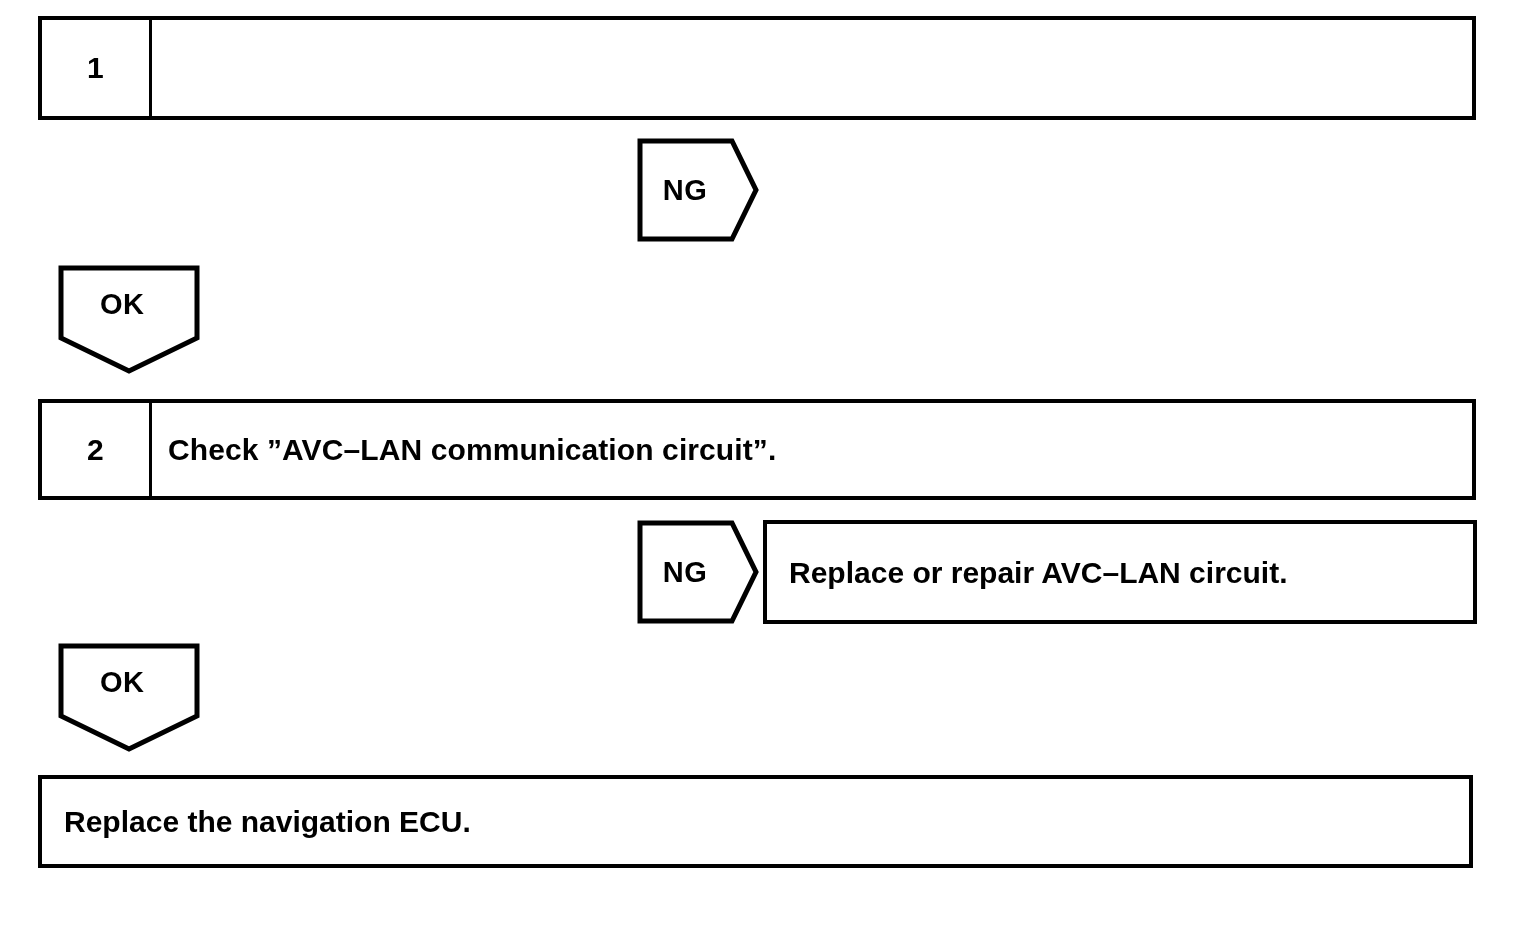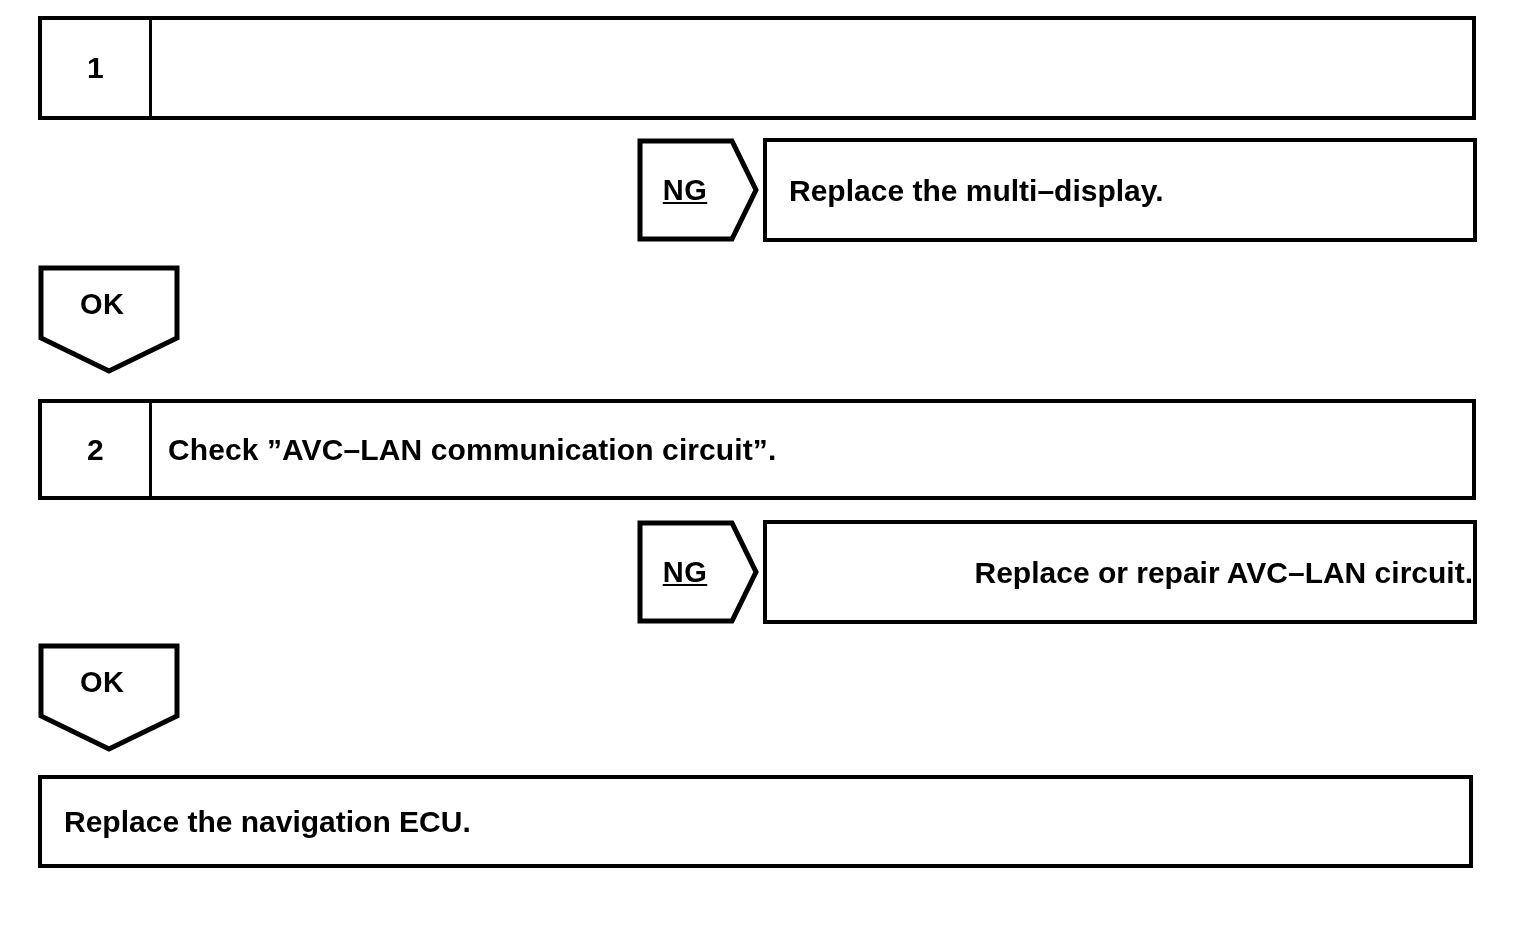--- a/index.html
+++ b/index.html
@@ -98,28 +98,28 @@
     left: 0;
     top: 0;
     width: 96px;
     height: 104px;
     display: flex;
     align-items: center;
     justify-content: center;
     font-size: 29px;
     font-weight: bold;
     letter-spacing: 0.5px;
-    text-decoration: underline;
   }
 
   
   .ok-shape {
     position: absolute;
     width: 142px;
     height: 110px;
+    margin-left: 20px;
   }
   .ok-shape svg {
     position: absolute;
     left: 0;
     top: 0;
     display: block;
   }
   .ok-label {
     position: absolute;
     left: 0;
@@ -147,23 +147,20 @@
     </div>
   </div>
 
   <div class="ng-shape" style="left:637px; top:138px;">
     <svg width="122" height="104" viewBox="0 0 122 104" aria-hidden="true">
       <polygon points="3,3 95,3 119,52 95,101 3,101" fill="#ffffff" stroke="#000000" stroke-width="5" stroke-linejoin="miter"></polygon>
     </svg>
     <div class="ng-label">NG</div>
   </div>
 
-  <div class="result-box" style="left:763px; top:138px; width:714px; height:104px;">
-    <span>Replace the multi–display.</span>
-  </div>
 
   <div class="ok-shape" style="left:38px; top:265px;">
     <svg width="142" height="110" viewBox="0 0 142 110" aria-hidden="true">
       <polygon points="3,3 139,3 139,73 71,106 3,73" fill="#ffffff" stroke="#000000" stroke-width="5" stroke-linejoin="miter"></polygon>
     </svg>
     <div class="ok-label">OK</div>
   </div>
 
   <div class="step-box" style="left:38px; top:399px; width:1438px; height:101px;">
     <div class="step-num-cell">
@@ -174,21 +171,21 @@
     </div>
   </div>
 
   <div class="ng-shape" style="left:637px; top:520px;">
     <svg width="122" height="104" viewBox="0 0 122 104" aria-hidden="true">
       <polygon points="3,3 95,3 119,52 95,101 3,101" fill="#ffffff" stroke="#000000" stroke-width="5" stroke-linejoin="miter"></polygon>
     </svg>
     <div class="ng-label">NG</div>
   </div>
 
-  <div class="result-box" style="left:763px; top:520px; width:714px; height:104px;justify-content:flex-end;">
+  <div class="result-box" style="left:763px; top:520px; width:714px; height:104px;">
     <span>Replace or repair AVC–LAN circuit.</span>
   </div>
 
   <div class="ok-shape" style="left:38px; top:643px;">
     <svg width="142" height="110" viewBox="0 0 142 110" aria-hidden="true">
       <polygon points="3,3 139,3 139,73 71,106 3,73" fill="#ffffff" stroke="#000000" stroke-width="5" stroke-linejoin="miter"></polygon>
     </svg>
     <div class="ok-label">OK</div>
   </div>
 

